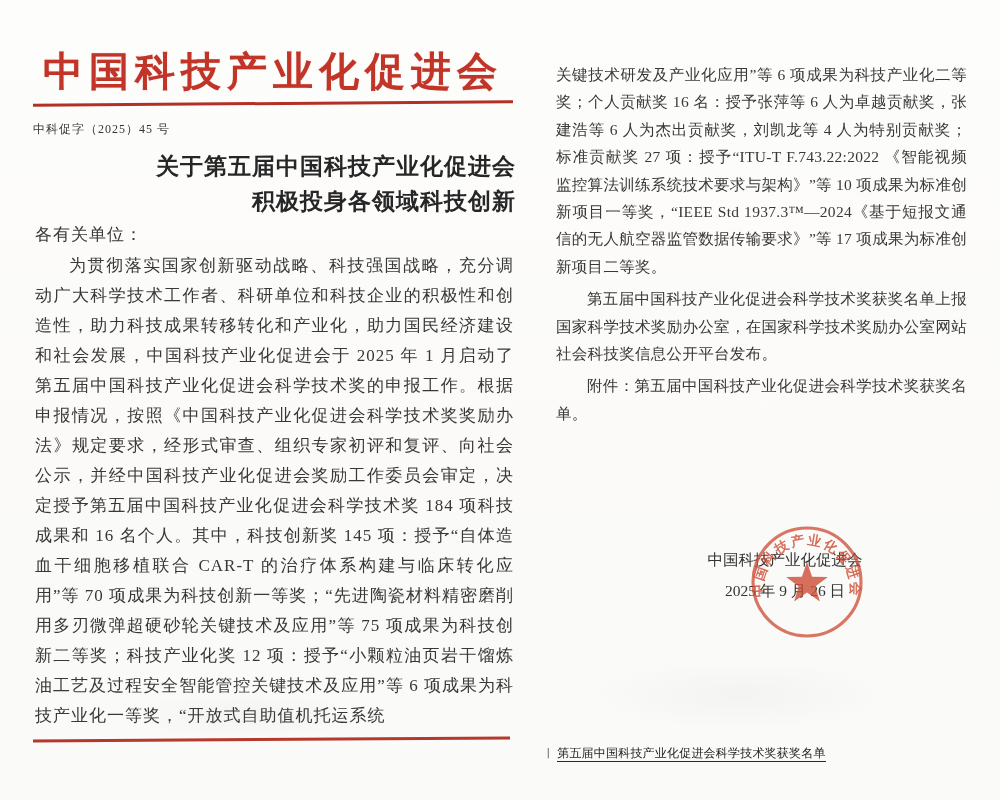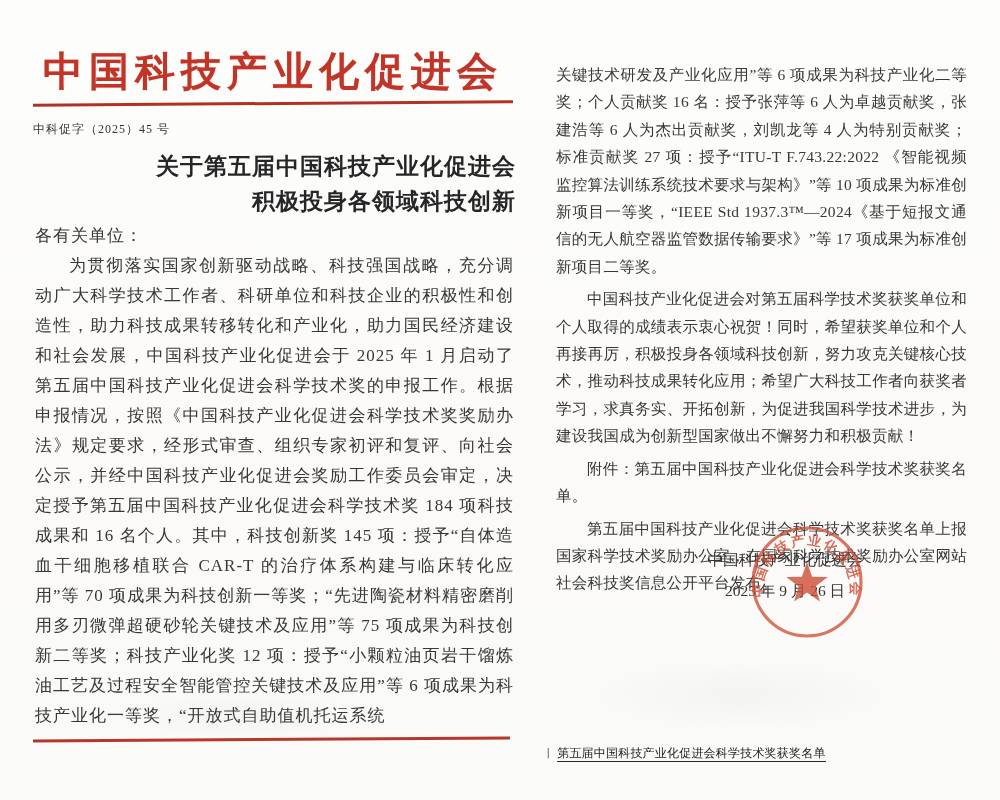--- a/index.html
+++ b/index.html
@@ -32,21 +32,21 @@
   .doc-title {
     position:absolute; left:30px; top:149px; width:486px;
     text-align:right; font-weight:bold; color:#262626;
     font-size:23px; line-height:35px; letter-spacing:1px;
   }
   .left-body {
     position:absolute; left:35px; top:221px; width:479px;
     font-size:17px; line-height:30px; letter-spacing:1px;
     text-align:justify; color:#383838;
   }
-  .left-body .salutation { text-align:left; }
+  .left-body .salutation { text-align:left;font-family:Liberation Mono, monospace; }
   .left-body p { text-indent:2em; margin:0; }
   .footer-divider {
     position:absolute; left:33px; top:738px; width:477px; height:3px;
     background:#b5382c; transform:rotate(-0.35deg);
   }
 
   
   .right-body {
     position:absolute; left:551px; top:56px; width:421px;
     font-size:15.5px; line-height:27.4px; letter-spacing:0.3px;
@@ -96,23 +96,22 @@
 
   <div class="left-body">
     <div class="salutation">各有关单位：</div>
     <p>为贯彻落实国家创新驱动战略、科技强国战略，充分调动广大科学技术工作者、科研单位和科技企业的积极性和创造性，助力科技成果转移转化和产业化，助力国民经济建设和社会发展，中国科技产业化促进会于 2025 年 1 月启动了第五届中国科技产业化促进会科学技术奖的申报工作。根据申报情况，按照《中国科技产业化促进会科学技术奖奖励办法》规定要求，经形式审查、组织专家初评和复评、向社会公示，并经中国科技产业化促进会奖励工作委员会审定，决定授予第五届中国科技产业化促进会科学技术奖 184 项科技成果和 16 名个人。其中，科技创新奖 145 项：授予“自体造血干细胞移植联合 CAR-T 的治疗体系构建与临床转化应用”等 70 项成果为科技创新一等奖；“先进陶瓷材料精密磨削用多刃微弹超硬砂轮关键技术及应用”等 75 项成果为科技创新二等奖；科技产业化奖 12 项：授予“小颗粒油页岩干馏炼油工艺及过程安全智能管控关键技术及应用”等 6 项成果为科技产业化一等奖，“开放式自助值机托运系统</p>
   </div>
 
   <div class="footer-divider"></div>
 
   <div class="right-body">
     <p>关键技术研发及产业化应用”等 6 项成果为科技产业化二等奖；个人贡献奖 16 名：授予张萍等 6 人为卓越贡献奖，张建浩等 6 人为杰出贡献奖，刘凯龙等 4 人为特别贡献奖；标准贡献奖 27 项：授予“ITU-T F.743.22:2022 《智能视频监控算法训练系统技术要求与架构》”等 10 项成果为标准创新项目一等奖，“IEEE Std 1937.3™—2024《基于短报文通信的无人航空器监管数据传输要求》”等 17 项成果为标准创新项目二等奖。</p>
-    <p class="indent">中国科技产业化促进会对第五届科学技术奖获奖单位和个人取得的成绩表示衷心祝贺！同时，希望获奖单位和个人再接再厉，积极投身各领域科技创新，努力攻克关键核心技术，推动科技成果转化应用；希望广大科技工作者向获奖者学习，求真务实、开拓创新，为促进我国科学技术进步，为建设我国成为创新型国家做出不懈努力和积极贡献！</p>
+    <p class="indent">第五届中国科技产业化促进会科学技术奖获奖名单上报国家科学技术奖励办公室，在国家科学技术奖励办公室网站社会科技奖信息公开平台发布。</p>
     <p class="indent">附件：第五届中国科技产业化促进会科学技术奖获奖名单。</p>
-    <p class="indent">第五届中国科技产业化促进会科学技术奖获奖名单上报国家科学技术奖励办公室，在国家科学技术奖励办公室网站社会科技奖信息公开平台发布。</p>
   </div>
 
   <div class="signature-block">
     <div>中国科技产业化促进会</div>
     <div>2025 年 9 月 26 日</div>
   </div>
 
   <svg class="official-seal" viewBox="0 0 116 116" xmlns="http://www.w3.org/2000/svg">
     <defs>
       <path id="sealArc" d="M 15,74 A 44,44 0 1 1 101,74" fill="none"></path>

